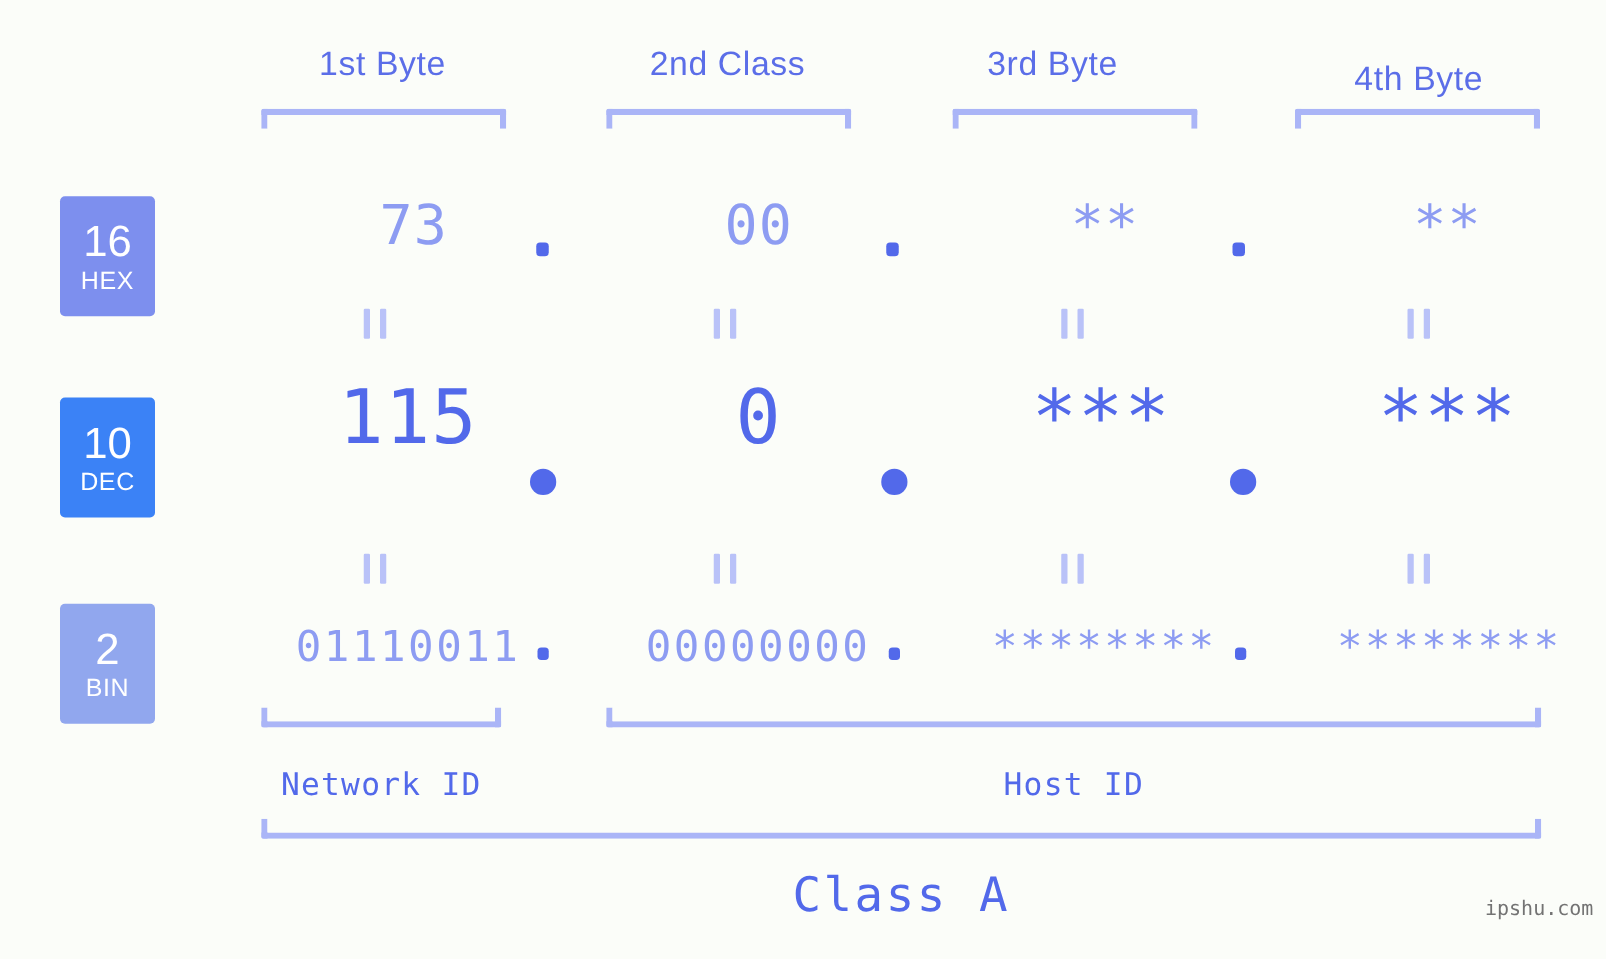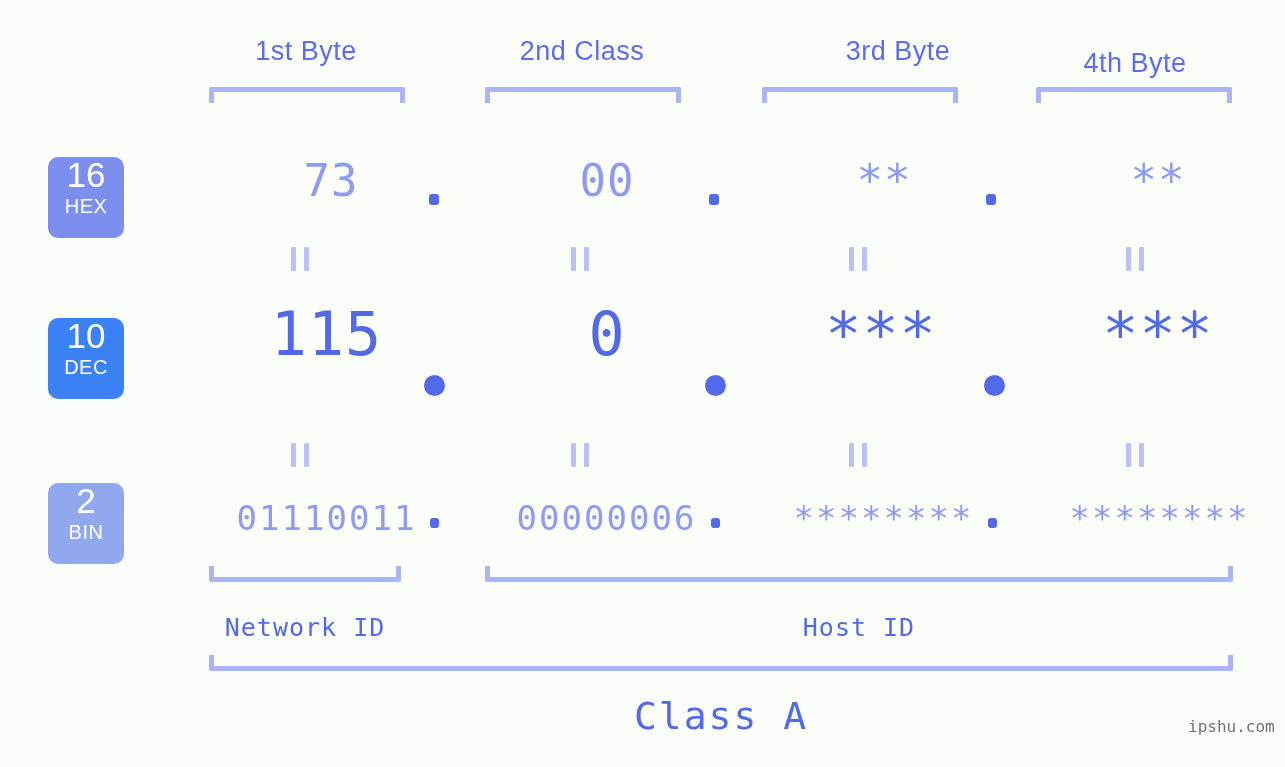--- a/index.html
+++ b/index.html
@@ -47,26 +47,27 @@
     border-right: 5px solid #aab5f7;
     height: 16px;
     box-sizing: border-box;
     border-radius: 0 0 2px 2px;
   }
 
   
   .badge {
     position: absolute;
     width: 76px;
-    height: 81px;
-    border-radius: 10px;
+    height: 96px;
+    border-radius: 4px;
     color: #ffffff;
     display: flex;
     flex-direction: column;
     align-items: center;
+    justify-content: center;
     line-height: 1;
   }
   .badge .num {
     font-size: 35px;
     font-family: "Liberation Sans", sans-serif;
     font-weight: 400;
     letter-spacing: 0px;
   }
   .badge .nm {
     font-size: 20px;
@@ -153,21 +154,21 @@
     white-space: nowrap;
   }
 </style>
 </head>
 <body>
 
 <div id="stage">
 
   <div class="byte-head" style="left:208px; top:36px; width:196px;">1st Byte</div>
   <div class="byte-head" style="left:484px; top:36px; width:196px;">2nd Class</div>
-  <div class="byte-head" style="left:800px; top:36px; width:196px;">3rd Byte</div>
+  <div class="byte-head" style="left:744px; top:36px; width:196px;">3rd Byte</div>
   <div class="byte-head" style="left:1037px; top:36px; width:196px;margin-top:12px;">4th Byte</div>
 
   <div class="br-top" style="left:209px; top:87px; width:196px;"></div>
   <div class="br-top" style="left:485px; top:87px; width:196px;"></div>
   <div class="br-top" style="left:762px; top:87px; width:196px;"></div>
   <div class="br-top" style="left:1036px; top:87px; width:196px;"></div>
 
   <div class="badge" style="left:48px; top:157px; background:#7d8fee;">
     <span class="num">16</span>
     <span class="nm">HEX</span>
@@ -234,21 +235,21 @@
       <i></i>
     </div>
 
   <div class="badge" style="left:48px; top:483px; background:#91a7ee;">
     <span class="num">2</span>
     <span class="nm">BIN</span>
   </div>
 
   <div class="row-bin">
     <div class="cell" style="left:195px; top:498px; width:215px;">01110011</div>
-    <div class="cell" style="left:475px; top:498px; width:215px;">00000006</div>
+    <div class="cell" style="left:475px; top:498px; width:215px;">00000000</div>
     <div class="cell" style="left:752px; top:498px; width:215px;">********</div>
     <div class="cell" style="left:1028px; top:498px; width:215px;">********</div>
 
     <div class="dot dot-bn" style="left:430px; top:518px;"></div>
     <div class="dot dot-bn" style="left:711px; top:518px;"></div>
     <div class="dot dot-bn" style="left:988px; top:518px;"></div>
   </div>
 
   <div class="br-bot" style="left:209px; top:566px; width:192px;"></div>
   <div class="br-bot" style="left:485px; top:566px; width:748px;"></div>

